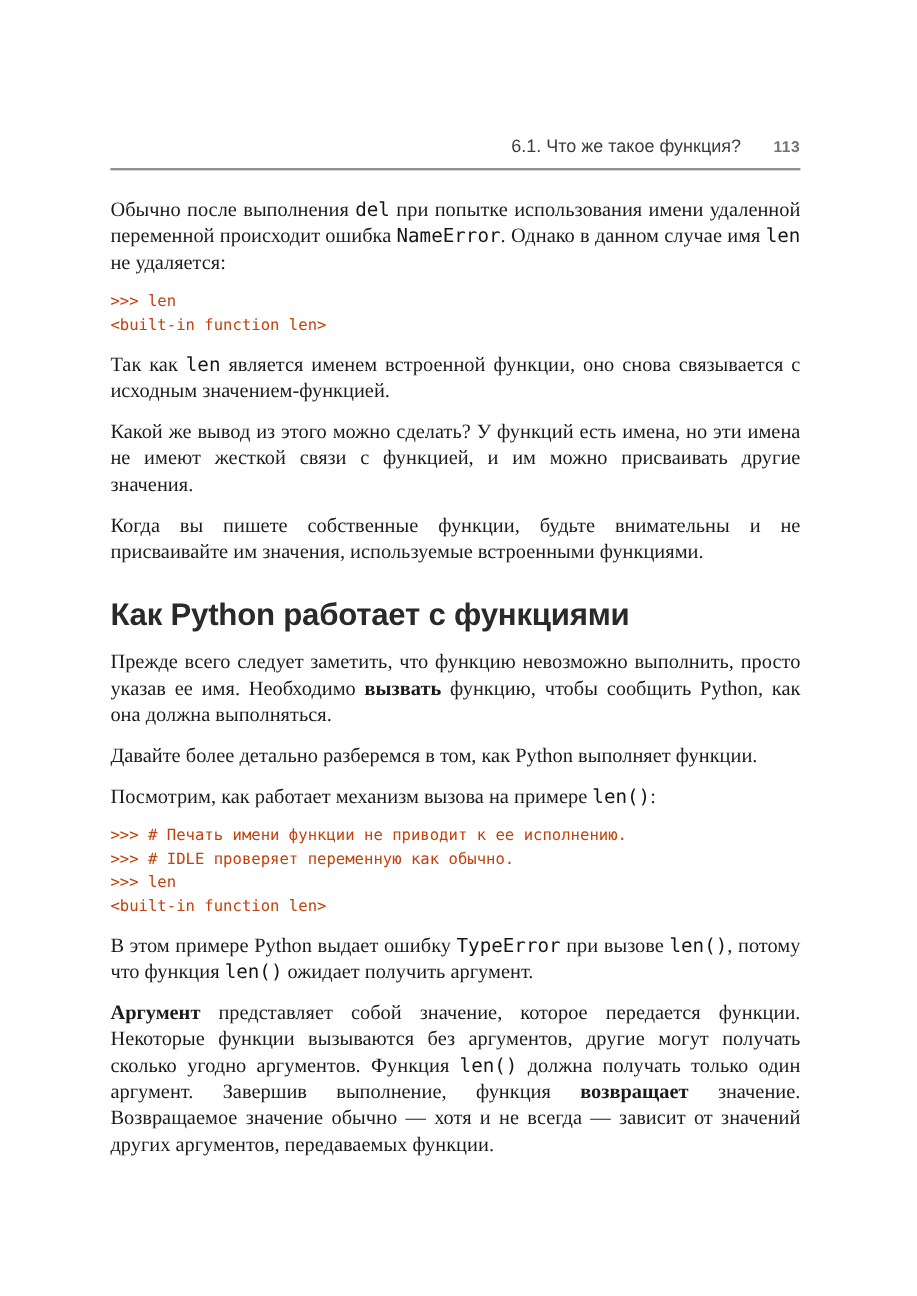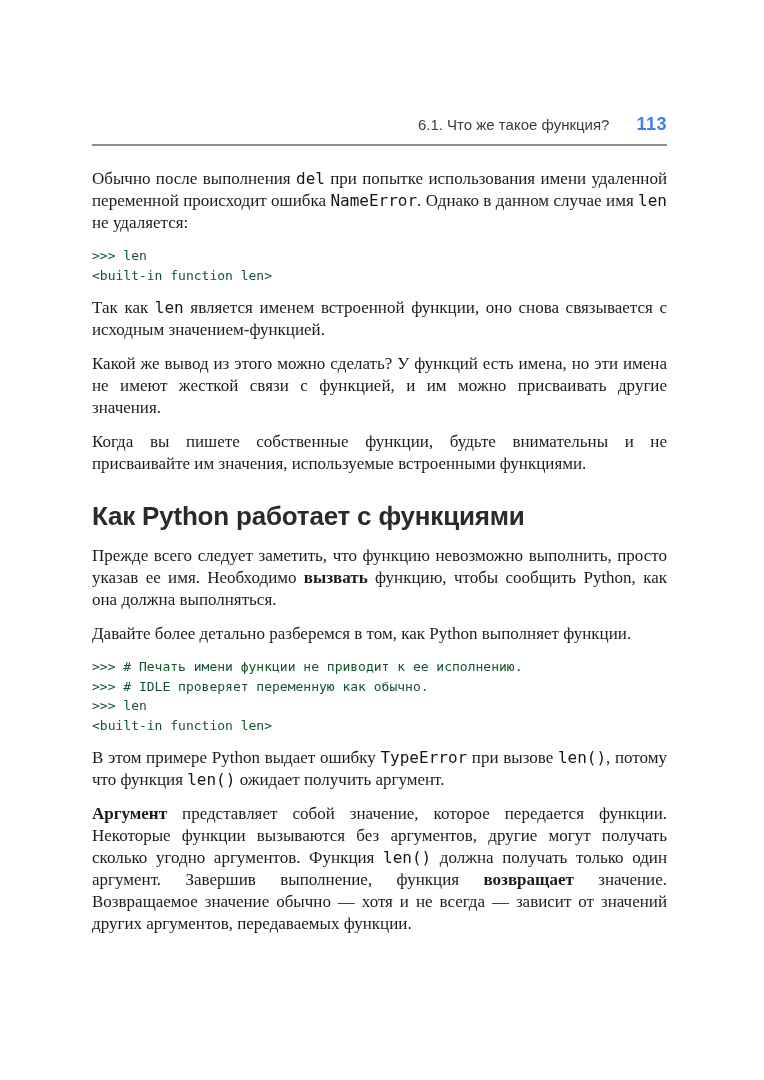--- a/index.html
+++ b/index.html
@@ -29,23 +29,23 @@
     justify-content: flex-end;
     align-items: baseline;
     gap: 27px;
     font-family: "Liberation Sans", sans-serif;
   }
   .running-head {
     font-size: 15px;
     color: #3c3c3c;
   }
   .page-number {
-    font-size: 18px;
+    font-size: 13px;
     font-weight: 700;
-    color: #3b82f6;
+    color: #737373;
     letter-spacing: 0.5px;
   }
   .head-rule {
     height: 2px;
     background: #8f8f8f;
     margin-top: 9px;
   }
   
   .content {
     margin-top: 22px;
@@ -70,21 +70,21 @@
     line-height: 31px;
     font-weight: 700;
     letter-spacing: -0.2px;
     color: #2a2a2a;
     margin: 26px 0 13px 0;
   }
   pre.code-block {
     font-family: "DejaVu Sans Mono", monospace;
     font-size: 13px;
     line-height: 19.5px;
-    color: #14532d;
+    color: #c2410c;
     margin: 11px 0;
     white-space: pre;
   }
   pre.code-block + pre.code-block {
     margin-top: 19px;
   }
 </style>
 </head>
 <body>
 
@@ -108,20 +108,21 @@
     <p class="para"><span class="run-normal">Какой же вывод из этого можно сделать? У функций есть имена, но эти имена не имеют жесткой связи с функцией, и им можно присваивать другие значения.</span></p>
 
     <p class="para"><span class="run-normal">Когда вы пишете собственные функции, будьте внимательны и не присваивайте им значения, используемые встроенными функциями.</span></p>
 
     <h1 class="section-heading">Как Python работает с функциями</h1>
 
     <p class="para"><span class="run-normal">Прежде всего следует заметить, что функцию невозможно выполнить, просто указав ее имя. Необходимо </span><span class="run-bold">вызвать</span><span class="run-normal"> функцию, чтобы сообщить Python, как она должна выполняться.</span></p>
 
     <p class="para"><span class="run-normal">Давайте более детально разберемся в том, как Python выполняет функции.</span></p>
 
+    <p class="para"><span class="run-normal">Посмотрим, как работает механизм вызова на примере </span><span class="run-code">len()</span><span class="run-normal">:</span></p>
 
     <pre class="code-block">&gt;&gt;&gt; # Печать имени функции не приводит к ее исполнению.
 &gt;&gt;&gt; # IDLE проверяет переменную как обычно.
 &gt;&gt;&gt; len
 &lt;built-in function len&gt;</pre>
 
 
     <p class="para"><span class="run-normal">В этом примере Python выдает ошибку </span><span class="run-code">TypeError</span><span class="run-normal"> при вызове </span><span class="run-code">len()</span><span class="run-normal">, потому что функция </span><span class="run-code">len()</span><span class="run-normal"> ожидает получить аргумент.</span></p>
 
     <p class="para"><span class="run-bold">Аргумент</span><span class="run-normal"> представляет собой значение, которое передается функции. Некоторые функции вызываются без аргументов, другие могут получать сколько угодно аргументов. Функция </span><span class="run-code">len()</span><span class="run-normal"> должна получать только один аргумент. Завершив выполнение, функция </span><span class="run-bold">возвращает</span><span class="run-normal"> значение. Возвращаемое значение обычно — хотя и не всегда — зависит от значений других аргументов, передаваемых функции.</span></p>

